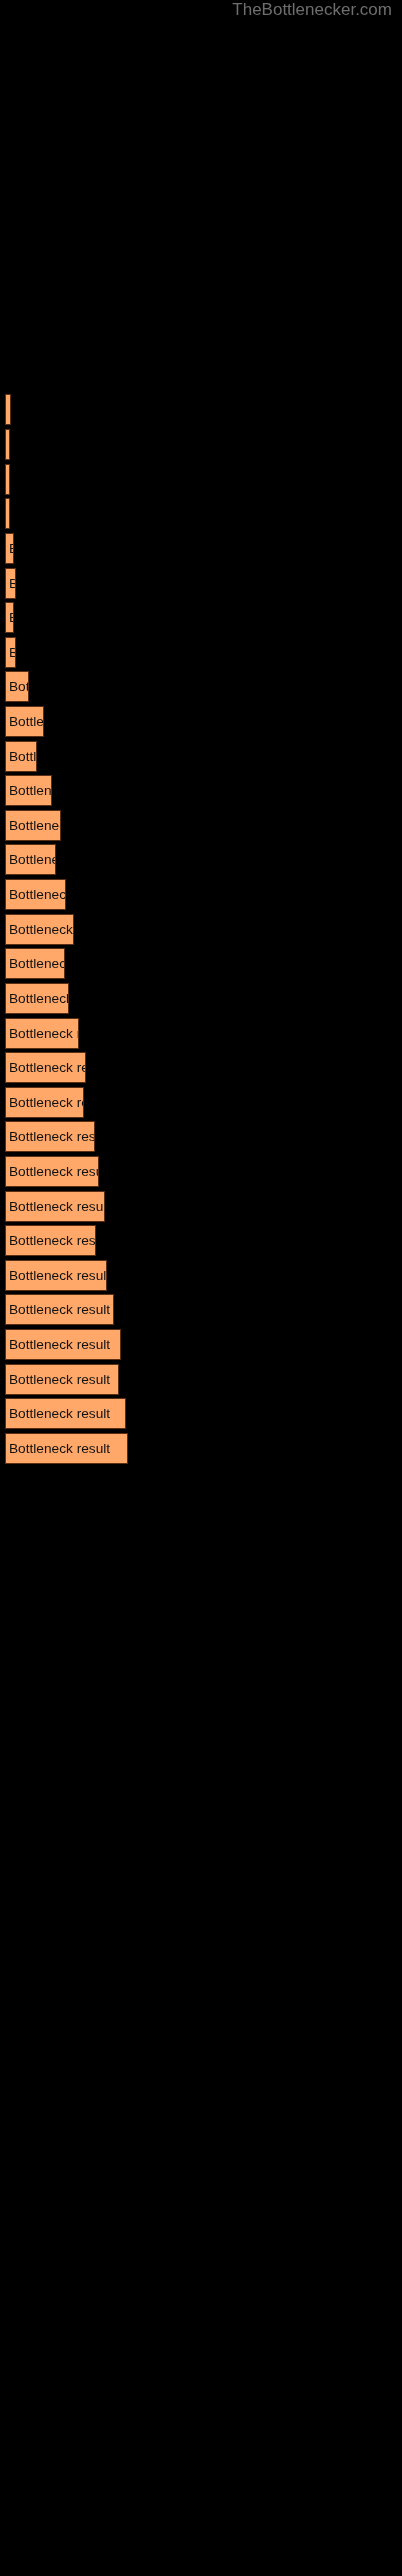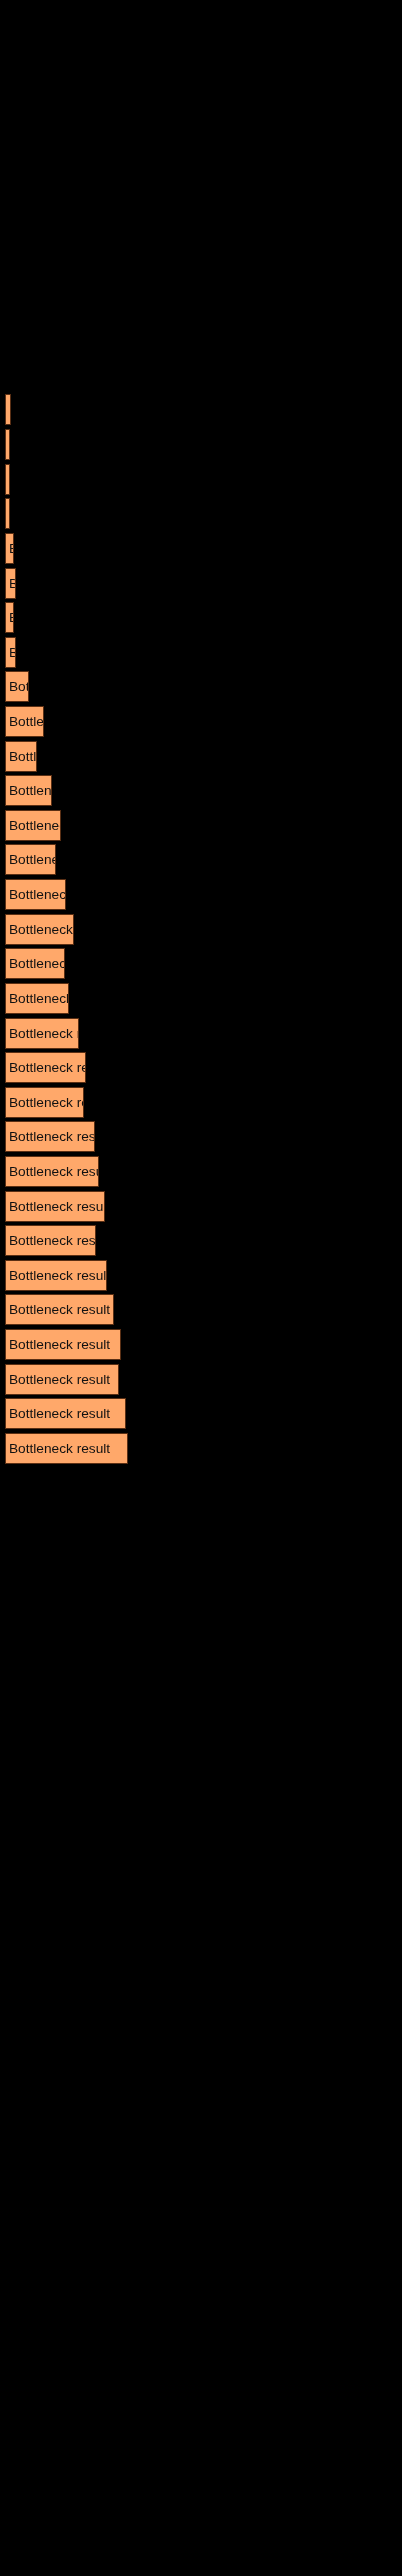--- a/index.html
+++ b/index.html
@@ -67,20 +67,21 @@
     font-family: "Liberation Sans", sans-serif;
     white-space: nowrap;
     pointer-events: none;
   }
 </style>
 </head>
 <body>
 
 <div id="page">
 
+  <div id="watermark">TheBottlenecker.com</div>
 
   <div id="plot-area">
       <div class="bar-row" style="top: 394px; height: 31px;">
         <div class="bar" title="Bottleneck result 1" style="width: 6.4px; left: 4.8px; height: 31px; background: rgb(255, 168, 106); border-color: rgb(90, 47, 20);">
           <span class="bar-label" style="color: rgb(17, 17, 17);">Bottleneck result</span>
         </div>
       </div>
       <div class="bar-row" style="top: 429px; height: 31px;">
         <div class="bar" title="Bottleneck result 2" style="width: 5.6px; left: 4.8px; height: 31px; background: rgb(255, 168, 106); border-color: rgb(90, 47, 20);">
           <span class="bar-label" style="color: rgb(17, 17, 17);">Bottleneck result</span>

